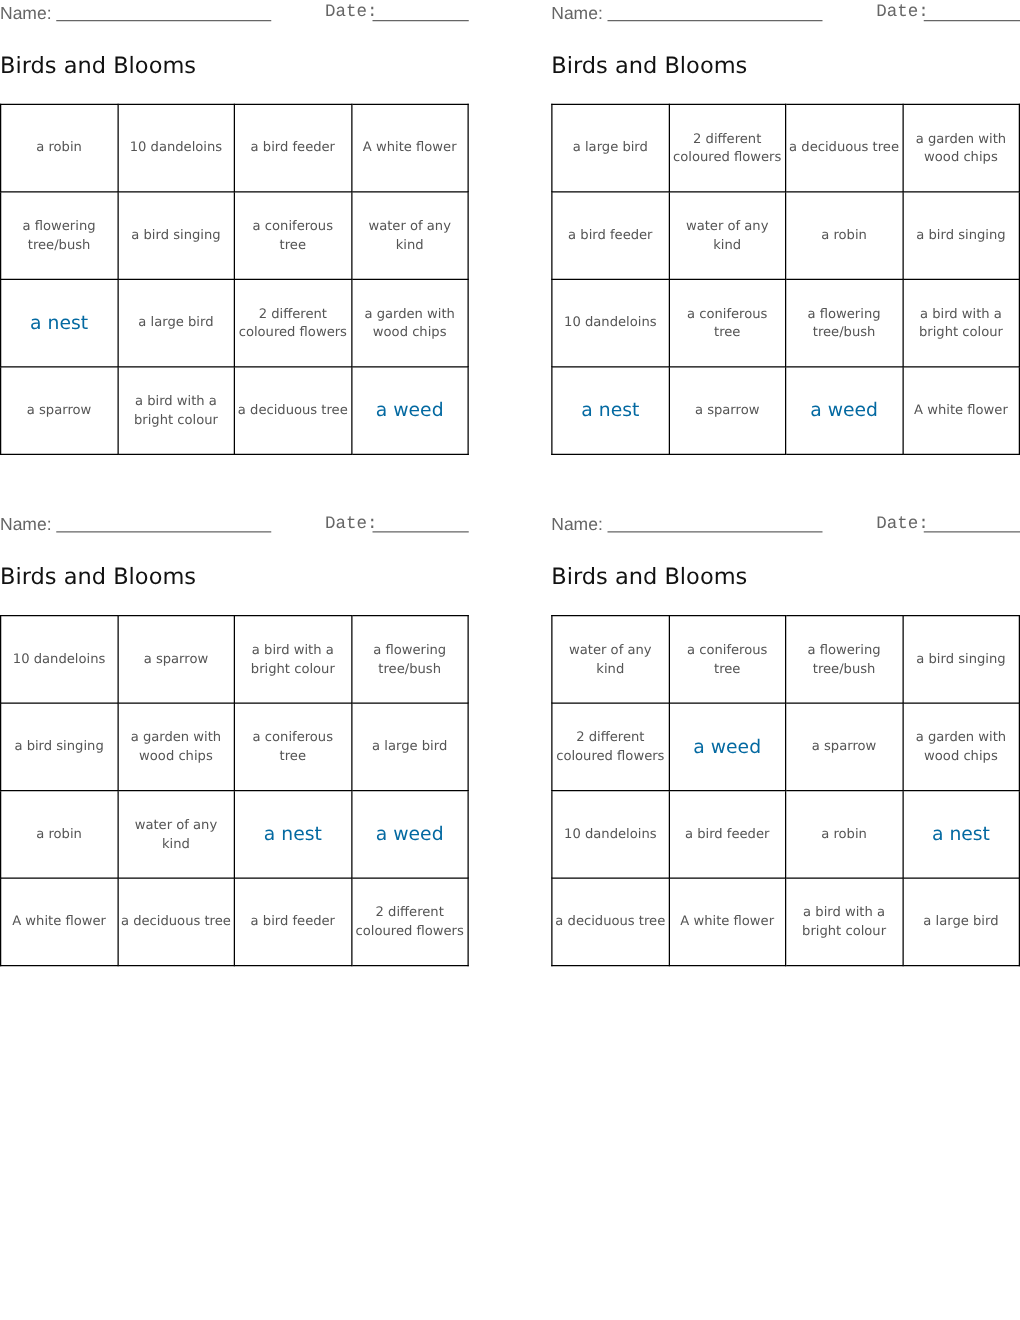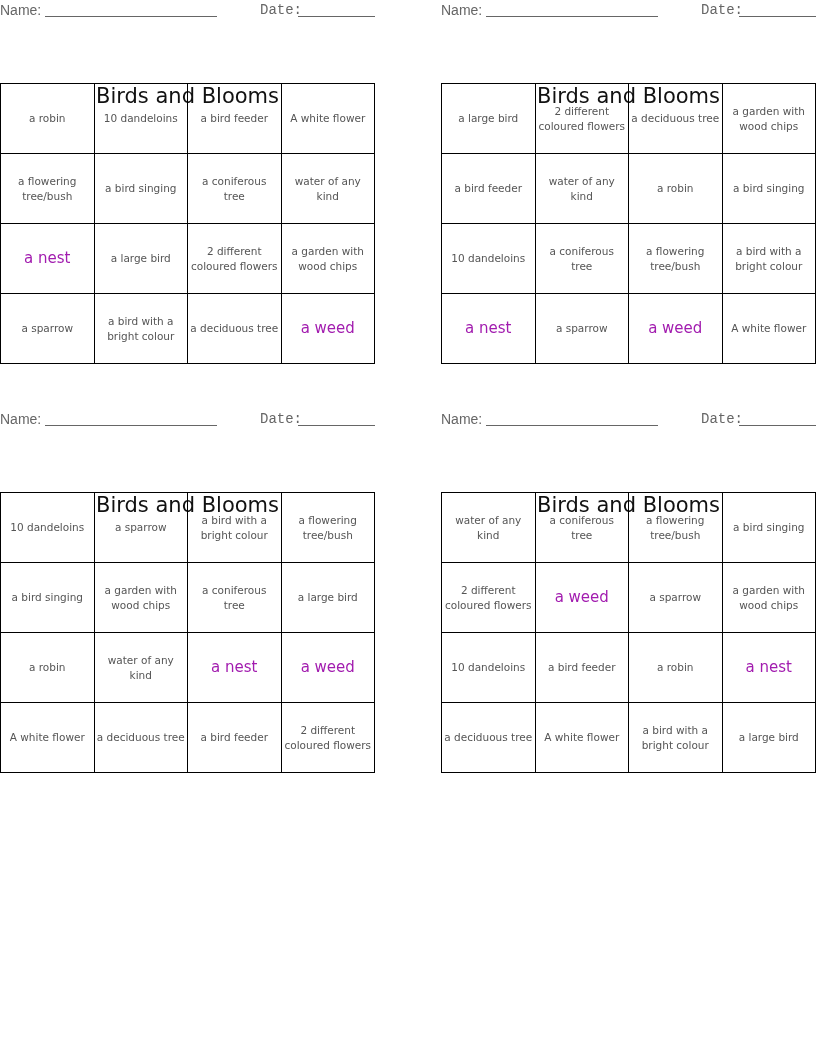--- a/index.html
+++ b/index.html
@@ -4,29 +4,29 @@
 <style>
   html, body { margin: 0; padding: 0; background: #ffffff; }
   body { width: 816px; height: 1056px; position: relative; overflow: hidden; }
   .card { position: absolute; width: 375px; }
   .hdr { position: absolute; top: 0; left: 0; width: 375px; height: 20px;
          font-family: "Liberation Sans", sans-serif; font-size: 14px; color: #666666; }
   .hdr .name-lbl { position: absolute; left: 0; top: 2px; text-align: center; }
   .hdr .name-line { position: absolute; left: 45px; top: 16px; width: 172px; border-bottom: 1px solid #666666; }
   .hdr .date-lbl { position: absolute; left: 260px; top: 2px; font-family: Liberation Mono, monospace; }
   .hdr .date-line { position: absolute; left: 298px; top: 16px; width: 77px; border-bottom: 1px solid #666666; }
-  .title { position: absolute; top: 42px; left: 0; width: 375px; text-align: center;
-           font-family: "DejaVu Sans", sans-serif; font-size: 21px; color: #111111; margin-top: 42px; }
+  .title { position: absolute; top: 42px; left: 0; width: 375px; text-align: left;
+           font-family: "DejaVu Sans", sans-serif; font-size: 18px; color: #111111; }
   table.grid { position: absolute; top: 83px; left: 0; width: 375px; height: 280px;
                border-collapse: collapse; table-layout: fixed; }
   table.grid td { border: 1px solid #000000; width: 25%; height: 69px; text-align: center;
                   vertical-align: middle; padding: 0 2px;
                   font-family: "DejaVu Sans", sans-serif; font-size: 10.5px; line-height: 15px;
                   color: #555555; }
-  table.grid td.big { font-size: 15px; color: #a21caf; }
+  table.grid td.big { font-size: 15px; color: #0369a1; }
 </style>
 </head>
 <body>
 
 <div id="cards">
     <div class="card" style="left: 0px; top: 0px;">
     <div class="hdr">
       <span class="name-lbl">Name:</span>
       <span class="name-line"></span>
       <span class="date-lbl">Date:</span>

